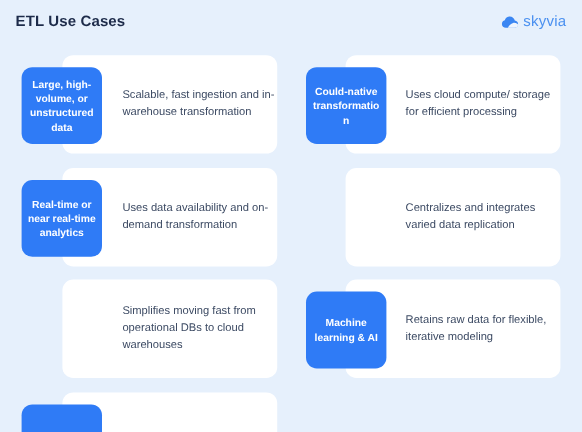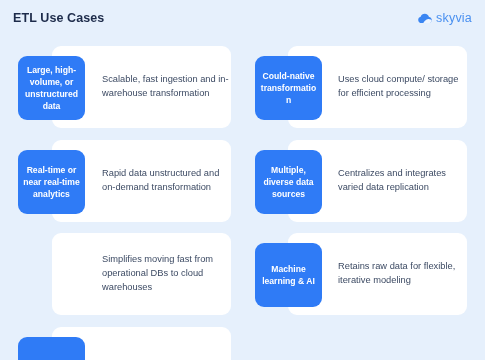--- a/index.html
+++ b/index.html
@@ -169,21 +169,21 @@
         <div class="desc-card">
           <div class="desc-text">Scalable, fast ingestion and in-warehouse transformation</div>
         </div>
         <div class="label-card">
           <div class="label-text">Large, high-volume, or unstructured data</div>
         </div>
       </div>
 
       <div class="row row-1">
         <div class="desc-card">
-          <div class="desc-text">Rapid data unstructured and on-demand transformation</div>
+          <div class="desc-text">Uses data availability and on-demand transformation</div>
         </div>
         <div class="label-card">
           <div class="label-text">Real-time or near real-time analytics</div>
         </div>
       </div>
 
       <div class="row row-2">
         <div class="desc-card">
           <div class="desc-text">Simplifies moving fast from operational DBs to cloud warehouses</div>
         </div>
@@ -207,23 +207,20 @@
           <div class="desc-text">Uses cloud compute/ storage for efficient processing</div>
         </div>
         <div class="label-card">
           <div class="label-text">Could-native transformation</div>
         </div>
       </div>
 
       <div class="row row-1">
         <div class="desc-card">
           <div class="desc-text">Centralizes and integrates varied data replication</div>
-        </div>
-        <div class="label-card">
-          <div class="label-text">Multiple, diverse data sources</div>
         </div>
       </div>
 
       <div class="row row-2">
         <div class="desc-card">
           <div class="desc-text">Retains raw data for flexible, iterative modeling</div>
         </div>
         <div class="label-card">
           <div class="label-text">Machine learning &amp; AI</div>
         </div>

